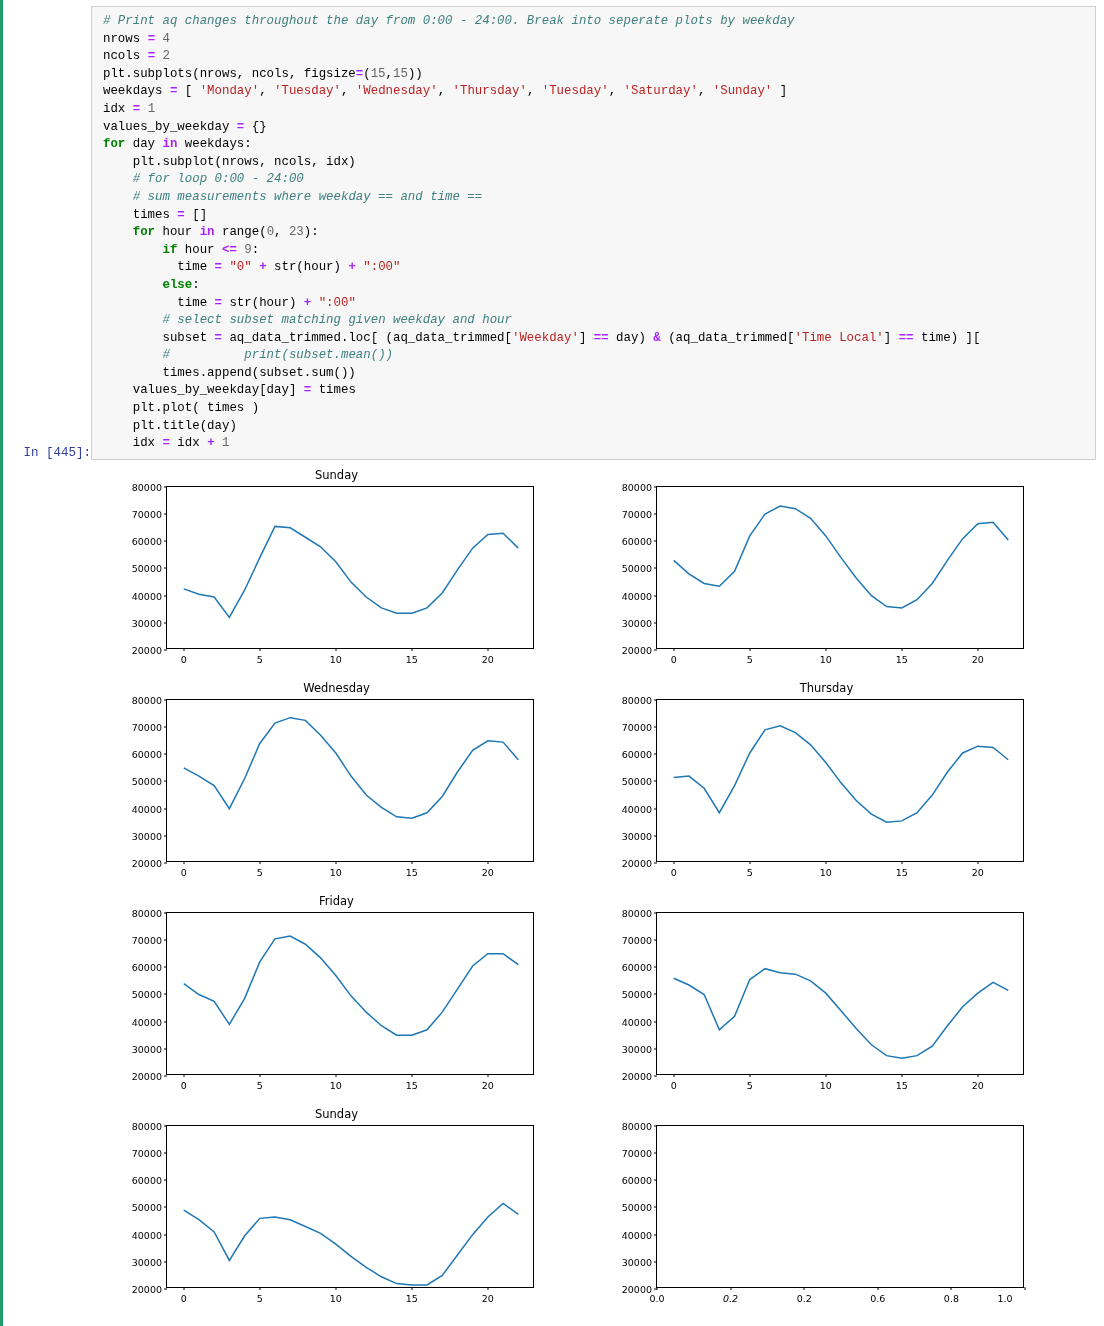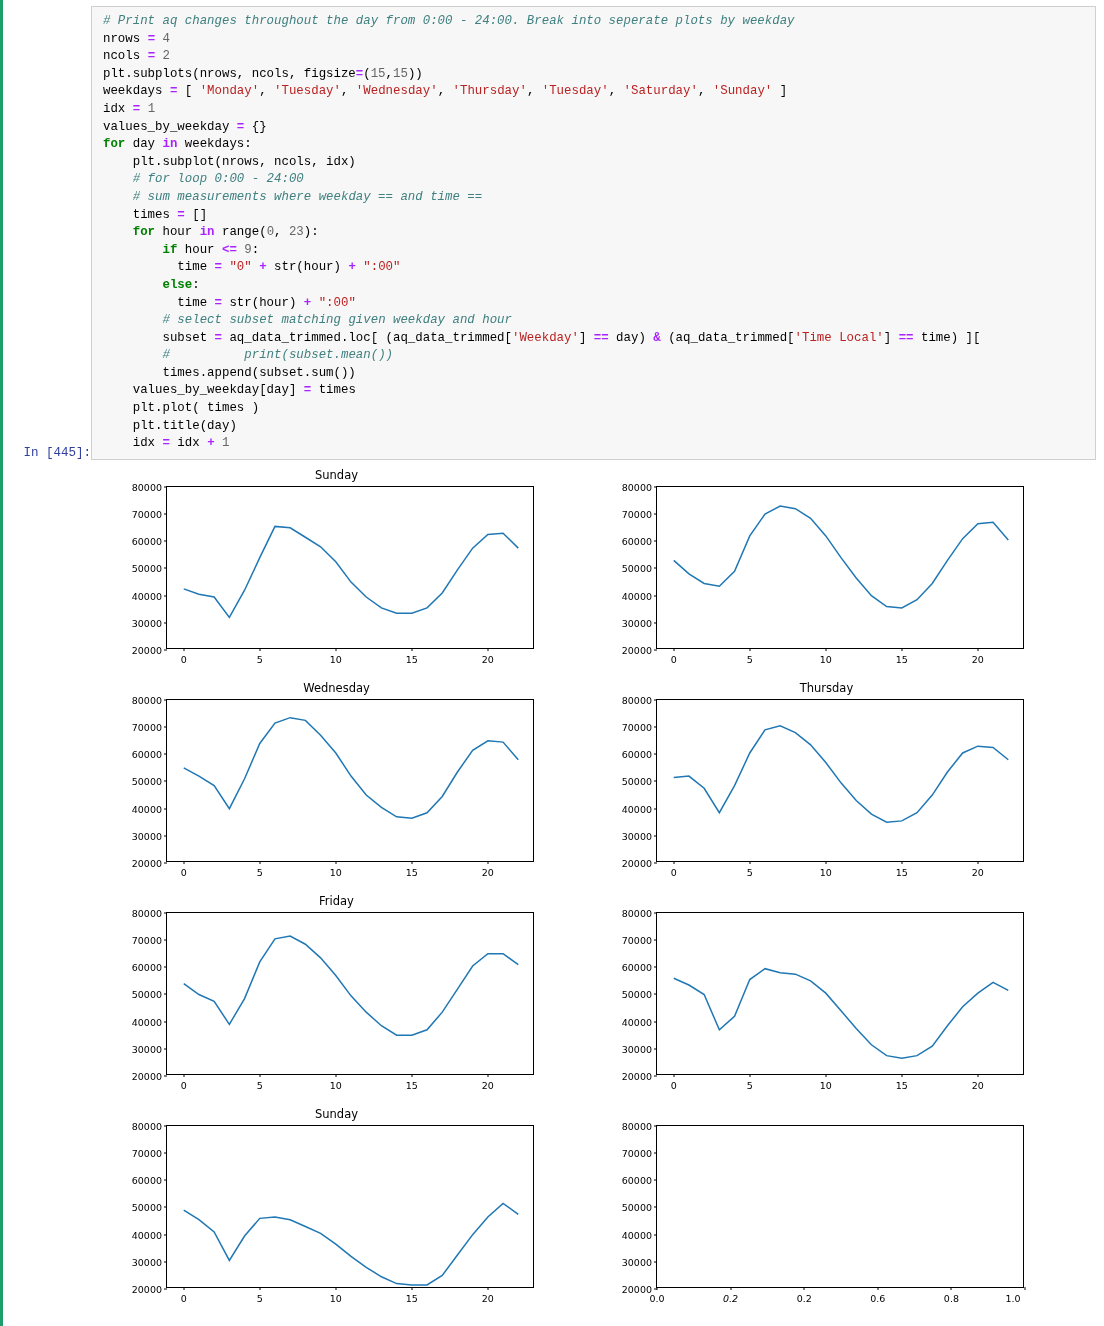--- a/index.html
+++ b/index.html
@@ -430,21 +430,21 @@
             <div class="xtick" style="left: 0px;">0.0</div>
             <div class="xtick-mark" style="left: 0px;"></div>
             <div class="xtick" style="left: 73.6px; font-style: italic;">0.2</div>
             <div class="xtick-mark" style="left: 73.6px;"></div>
             <div class="xtick" style="left: 147.2px;">0.2</div>
             <div class="xtick-mark" style="left: 147.2px;"></div>
             <div class="xtick" style="left: 220.8px;">0.6</div>
             <div class="xtick-mark" style="left: 220.8px;"></div>
             <div class="xtick" style="left: 294.4px;">0.8</div>
             <div class="xtick-mark" style="left: 294.4px;"></div>
-            <div class="xtick" style="left: 356px;">1.0</div>
+            <div class="xtick" style="left: 348px;">1.0</div>
             <div class="xtick-mark" style="left: 368px;"></div>
           </div>
       </div>
 
     </div>
   </div>
 
 </div>
 
 </body></html>

